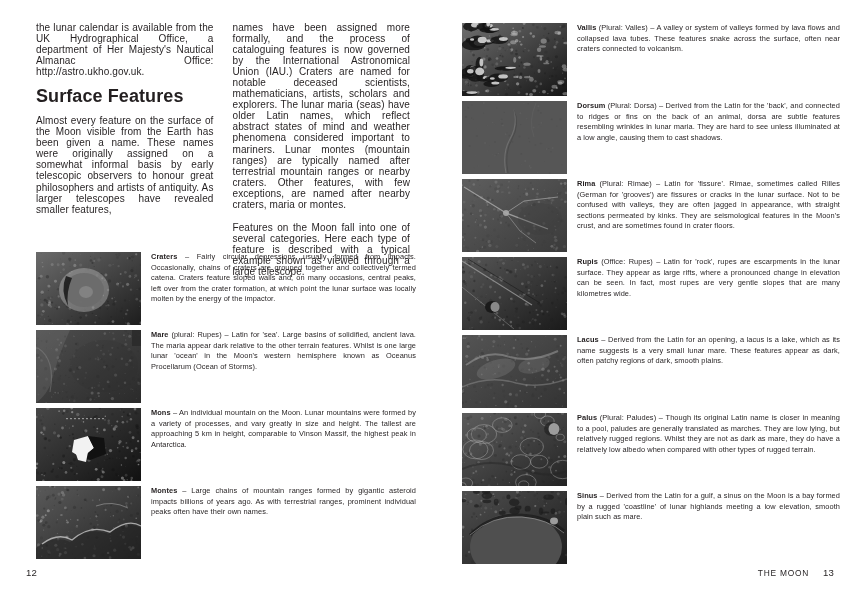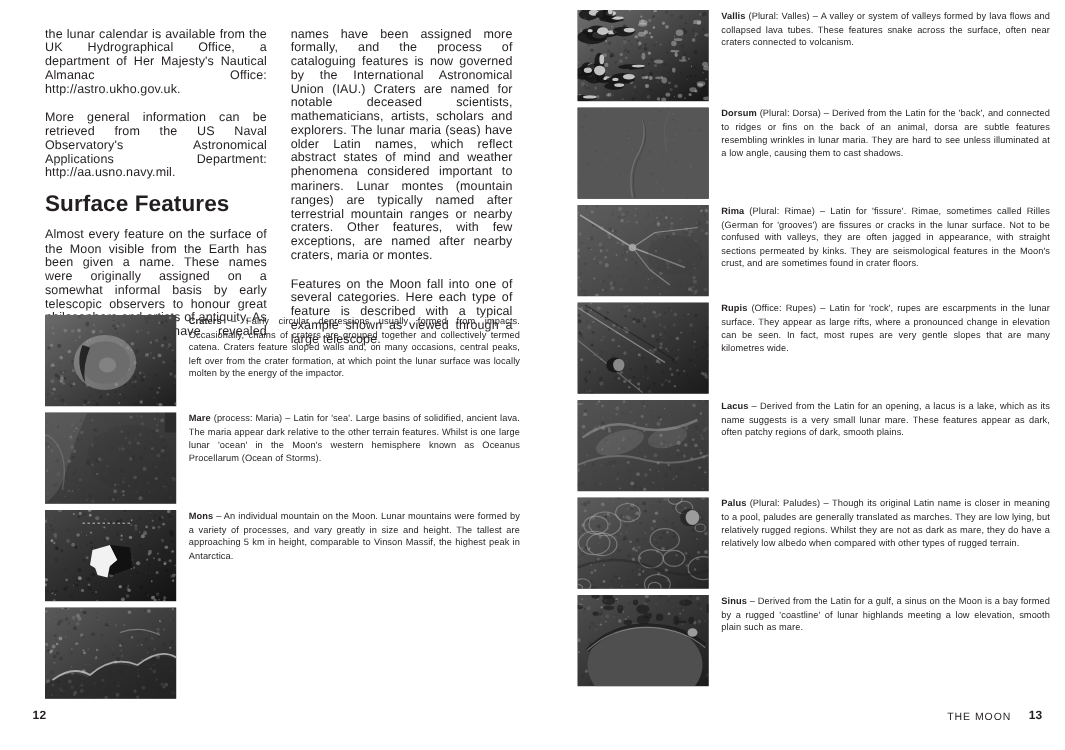--- a/index.html
+++ b/index.html
@@ -57,21 +57,21 @@
     color: #231f20;
   }
 
   
   .feature-list {
     position: absolute;
     left: 36px;
     width: 380px;
   }
   .feature-list.left  { top: 252px; }
-  .feature-list.right { top: 8px; }
+  .feature-list.right { top: 23px; }
 
   .feature-row {
     position: relative;
     height: 78px;
   }
   .thumb {
     position: absolute;
     left: 0;
     top: 0;
     width: 105px;
@@ -92,21 +92,21 @@
     letter-spacing: 0.01em;
   }
   .page-right .feature-text { width: 263px; }
   .feature-text b { font-weight: bold; }
 
   
   .folio {
     position: absolute;
     bottom: 22px;
     font-size: 9.6px;
-    font-weight: bold;
+    font-weight: normal;
     color: #231f20;
     letter-spacing: 0.02em;
   }
   .folio-left  { left: 26px; }
   .folio-right { right: 18px; }
 
   .running-head {
     position: absolute;
     bottom: 22px;
     right: 43px;
@@ -119,21 +119,20 @@
 </head>
 <body>
 
 <div class="spread">
 
   <div class="page page-left">
 
     <div class="intro-cols">
       <div class="intro-col">
         <p class="body">the lunar calendar is available from the UK Hydrographical Office, a department of Her Majesty's Nautical Almanac Office: http://astro.ukho.gov.uk.</p>
-        <p class="body">More general information can be retrieved from the US Naval Observatory's Astronomical Applications Department: http://aa.usno.navy.mil.</p>
         <h2 class="section-heading">Surface Features</h2>
         <p class="body last">Almost every feature on the surface of the Moon visible from the Earth has been given a name. These names were originally assigned on a somewhat informal basis by early telescopic observers to honour great philosophers and artists of antiquity. As larger telescopes have revealed smaller features,</p>
       </div>
       <div class="intro-col">
         <p class="body">names have been assigned more formally, and the process of cataloguing features is now governed by the International Astronomical Union (IAU.) Craters are named for notable deceased scientists, mathematicians, artists, scholars and explorers. The lunar maria (seas) have older Latin names, which reflect abstract states of mind and weather phenomena considered important to mariners. Lunar montes (mountain ranges) are typically named after terrestrial mountain ranges or nearby craters. Other features, with few exceptions, are named after nearby craters, maria or montes.</p>
         <p class="body last">Features on the Moon fall into one of several categories. Here each type of feature is described with a typical example shown as viewed through a large telescope.</p>
       </div>
     </div>
 
     <div class="feature-list left" id="left-features">
@@ -584,21 +583,21 @@
               <circle cx="66.5" cy="17.7" r="0.92" fill="#2a2a2a" opacity="0.29"></circle>
               <circle cx="61.9" cy="46.5" r="1.66" fill="#2a2a2a" opacity="0.33"></circle>
               <circle cx="44.3" cy="43.2" r="0.23" fill="#2a2a2a" opacity="0.22"></circle>
               <circle cx="29.1" cy="6.5" r="0.94" fill="#2a2a2a" opacity="0.38"></circle>
               <path d="M0 0 L34 0 Q22 26 16 50 Q12 64 0 73 Z" fill="#8e8e8e" opacity="0.22"></path>
               <path d="M2 18 Q20 30 14 62" stroke="#8e8e8e" stroke-width="1.1" fill="none" opacity="0.4"></path>
               <ellipse cx="68" cy="36" rx="34" ry="26" fill="#2a2a2a" opacity="0.18"></ellipse>
               <rect x="96" y="0" width="9" height="16" fill="#2a2a2a" opacity="0.85"></rect>
             </svg>
           </div>
-          <div class="feature-text"><b>Mare</b><span> (process: Maria)</span><span> – Latin for 'sea'. Large basins of solidified, ancient lava. The maria appear dark relative to the other terrain features. Whilst is one large lunar 'ocean' in the Moon's western hemisphere known as Oceanus Procellarum (Ocean of Storms).</span></div>
+          <div class="feature-text"><b>Mare</b><span> (plural: Rupes)</span><span> – Latin for 'sea'. Large basins of solidified, ancient lava. The maria appear dark relative to the other terrain features. Whilst is one large lunar 'ocean' in the Moon's western hemisphere known as Oceanus Procellarum (Ocean of Storms).</span></div>
         </div>
         <div class="feature-row">
           <div class="thumb">
             <svg viewBox="0 0 105 73" preserveAspectRatio="none" aria-hidden="true">
               <defs>
                 <linearGradient id="g120567" x1="0" y1="0" x2="1" y2="1">
                   <stop offset="0" stop-color="#474747"></stop>
                   <stop offset="1" stop-color="#111111"></stop>
                 </linearGradient>
               </defs>
@@ -1048,20 +1047,21 @@
               <circle cx="61.7" cy="29.1" r="0.86" fill="#222222" opacity="0.37"></circle>
               <circle cx="70.8" cy="19.4" r="0.57" fill="#222222" opacity="0.29"></circle>
               <circle cx="46.4" cy="58.2" r="1.25" fill="#cfcfcf" opacity="0.24"></circle>
               <circle cx="100.3" cy="57.3" r="0.44" fill="#222222" opacity="0.10"></circle>
               <circle cx="58.6" cy="59.9" r="0.51" fill="#cfcfcf" opacity="0.21"></circle>
               <path d="M0 62 Q18 48 34 56 Q52 40 72 48 Q90 34 105 42 L105 73 L0 73 Z" fill="#222222" opacity="0.55"></path>
               <path d="M6 58 Q22 46 36 54 Q54 38 74 46 Q92 32 105 40" stroke="#cfcfcf" stroke-width="1.4" fill="none" opacity="0.75"></path>
               <path d="M60 20 Q76 14 92 22" stroke="#cfcfcf" stroke-width="1" fill="none" opacity="0.4"></path>
             </svg>
           </div>
+          <div class="feature-text"><b>Montes</b><span> – Large chains of mountain ranges formed by gigantic asteroid impacts billions of years ago. As with terrestrial ranges, prominent individual peaks often have their own names.</span></div>
         </div>
       </div>
 
     <div class="folio folio-left">12</div>
   </div>
 
   <div class="page page-right">
 
     <div class="feature-list right" id="right-features">
         <div class="feature-row">

